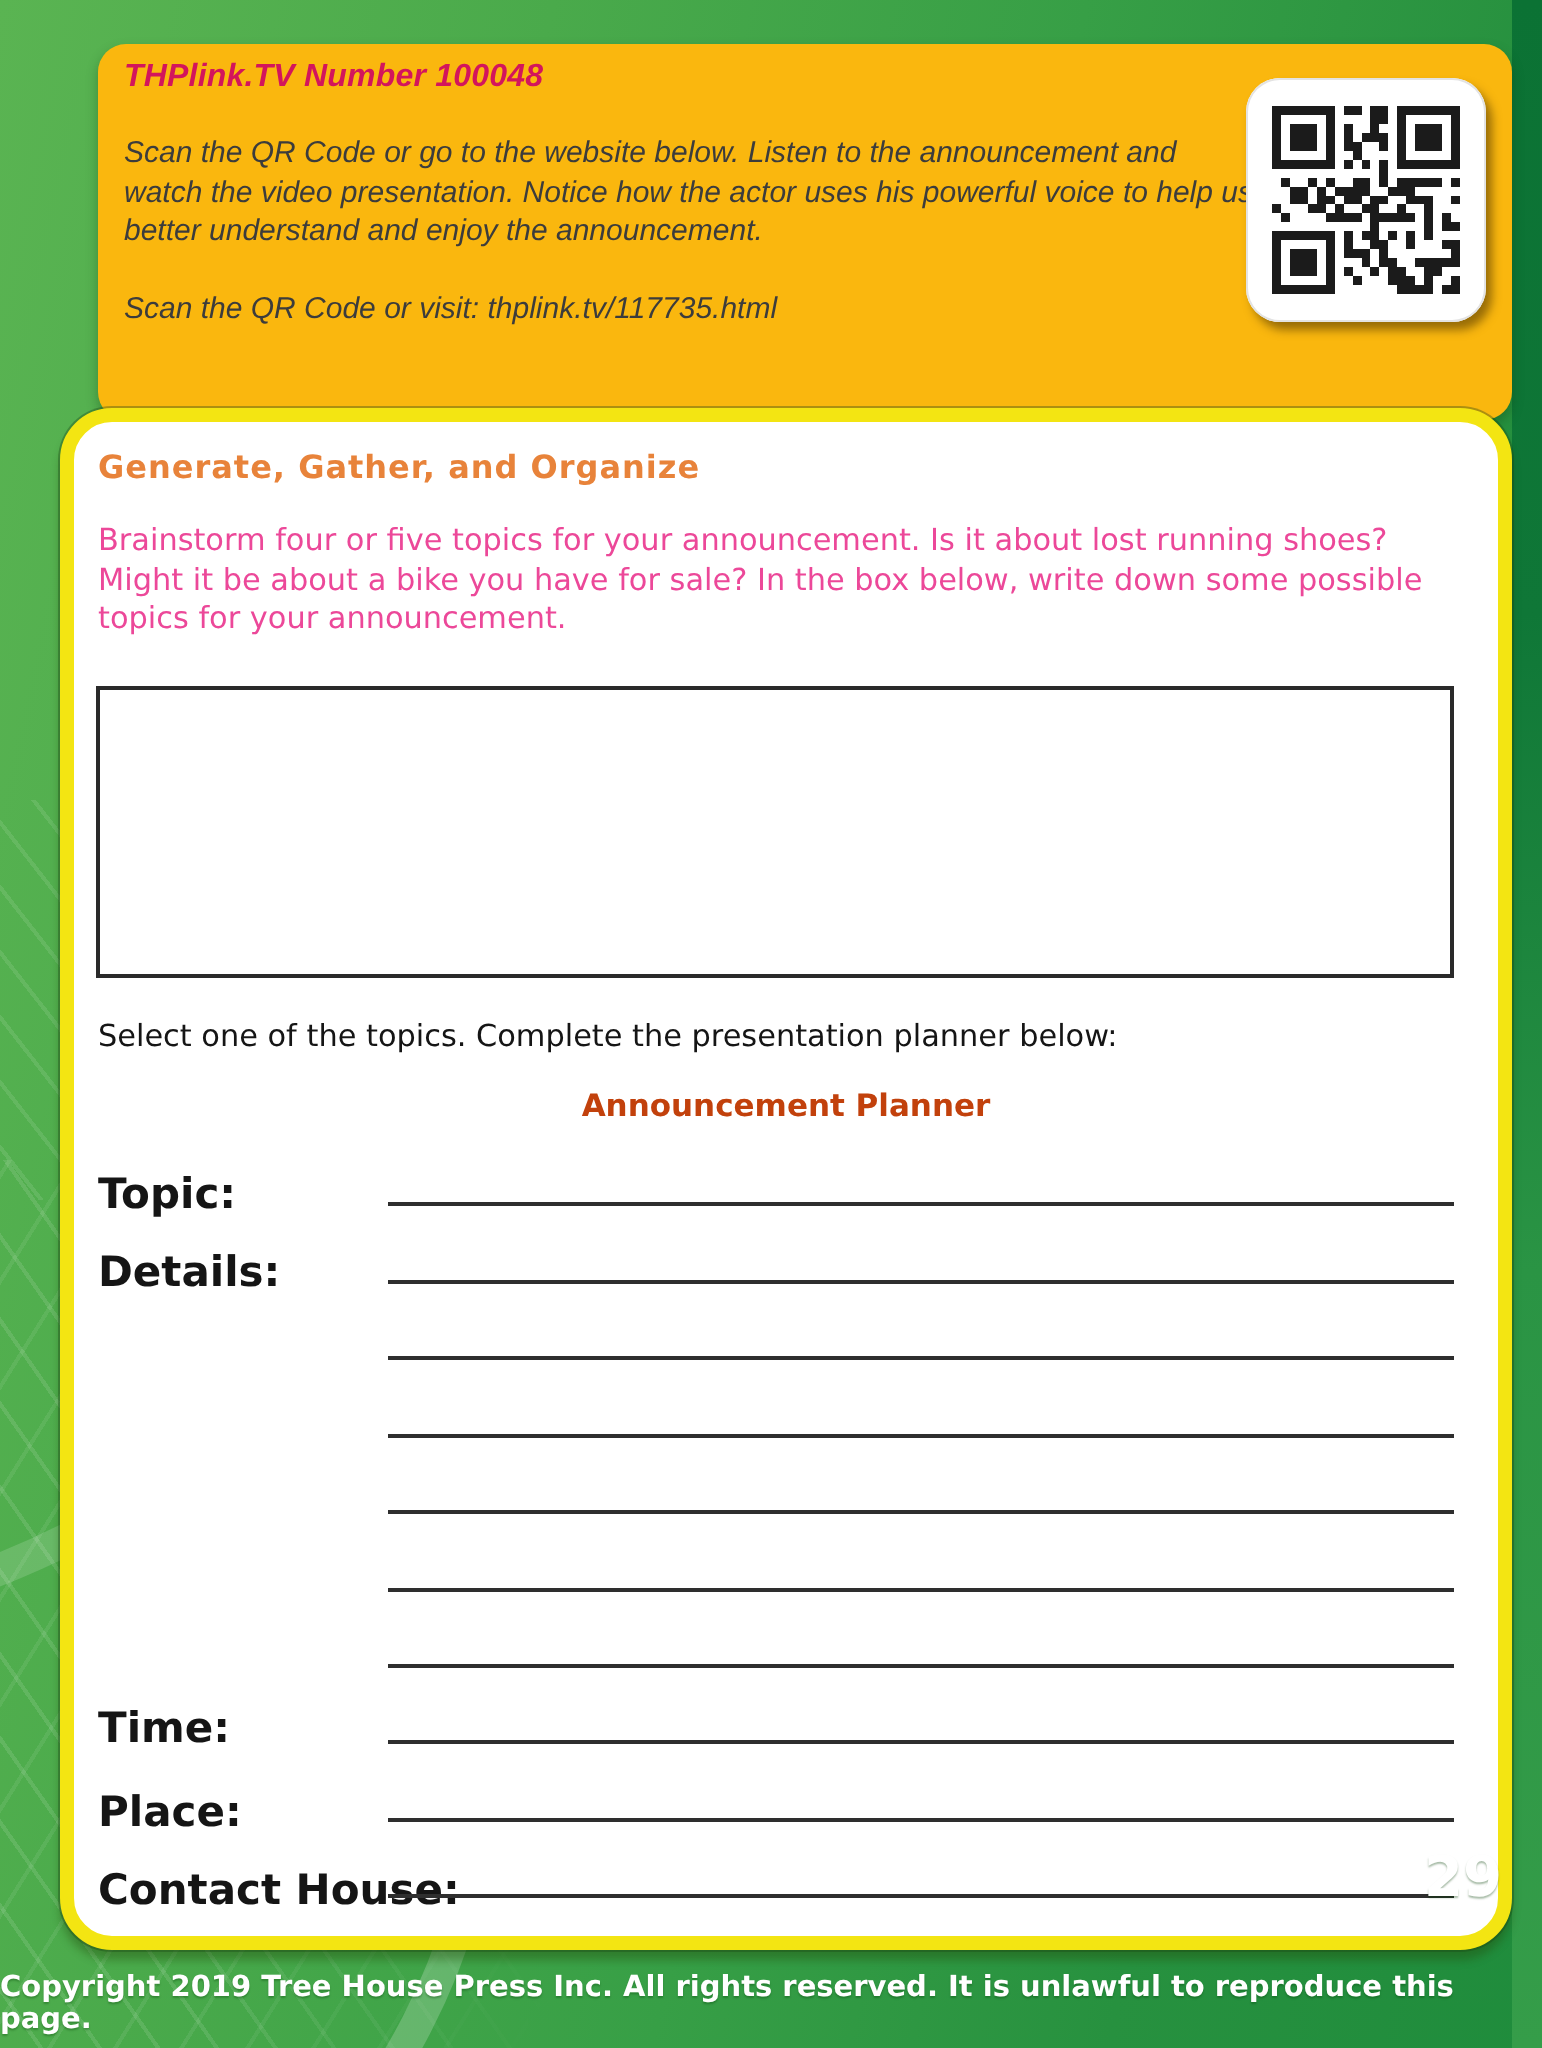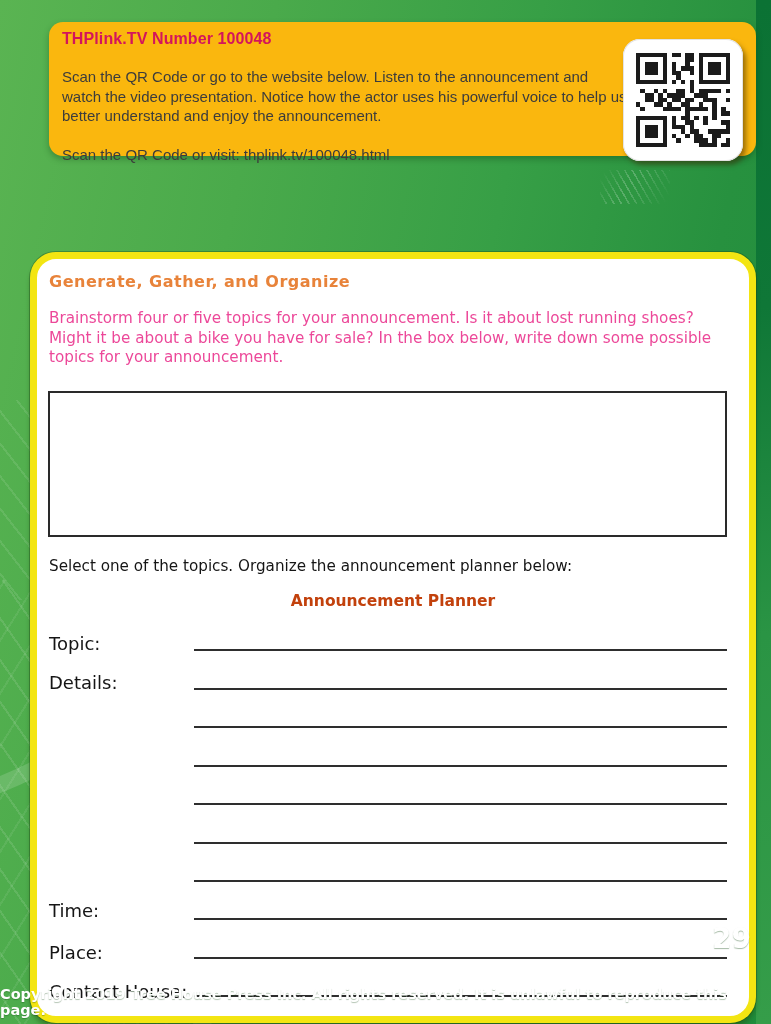--- a/index.html
+++ b/index.html
@@ -24,50 +24,50 @@
   .hatch-tr{position:absolute; left:600px; top:170px; width:70px; height:34px;
     background:repeating-linear-gradient(60deg, transparent 0 5px, rgba(255,255,255,.22) 5px 6.5px);
     -webkit-mask-image:linear-gradient(120deg,transparent 5%,#000 40%,transparent 95%);
     mask-image:linear-gradient(120deg,transparent 5%,#000 40%,transparent 95%);}
   .arc{position:absolute; border:16px solid transparent; border-radius:50%; pointer-events:none;}
   .arc1{width:820px; height:820px; left:-580px; top:-30px;
     border-bottom-color:rgba(255,255,255,.15); transform:rotate(18deg);}
   .arc2{width:620px; height:620px; left:-400px; top:540px;
     border-right-color:rgba(255,255,255,.20); transform:rotate(-12deg);}
   
-  .qr-panel{position:absolute; left:49px; top:22px; width:707px; height:134px;
+  .qr-panel{position:absolute; left:49px; top:22px; width:707px; height:188px;
     background:#fab70e; border-radius:14px; box-shadow:0 3px 6px rgba(15,60,15,.35);
-    font-family:"Liberation Sans", sans-serif;}
+    font-family:"Liberation Sans", sans-serif;font-style:italic;}
   .qr-panel h1{position:absolute; left:13px; top:8px; margin:0;
     font-size:16px; font-weight:bold; color:#d3155c; letter-spacing:.1px;}
   .panel-body{position:absolute; left:13px; top:45px; width:565px; margin:0;
     font-size:15px; line-height:19.5px; color:#3c3c3c;}
   .panel-visit{position:absolute; left:13px; top:124px; margin:0;
     font-size:15px; color:#3c3c3c;}
   .qr-plate{position:absolute; right:13px; top:17px; width:120px; height:122px;
     background:#fff; border-radius:17px;
     box-shadow:3px 4px 5px rgba(55,35,0,.5), inset 0 0 0 1px #e3e3e3;
     display:flex; align-items:center; justify-content:center;}
   .qr{width:96px; height:96px; display:flex; align-items:center; justify-content:center;}
   
   .card{position:absolute; left:30px; top:204px; width:726px; height:771px;
     box-sizing:border-box; background:#ffffff;
     border:7px solid #f3e512; border-radius:26px;
-    box-shadow:0 0 0 1px rgba(25,70,20,.35), 0 5px 4px rgba(35,75,10,.4);margin-top:48px;}
+    box-shadow:0 0 0 1px rgba(25,70,20,.35), 0 5px 4px rgba(35,75,10,.4);}
   .card-heading{position:absolute; left:12px; top:13px; margin:0;
     font-size:16px; font-weight:bold; color:#e8833a; letter-spacing:.5px;}
   .card-intro{position:absolute; left:12px; top:50px; width:668px; margin:0;
     font-size:15.2px; line-height:19.5px; color:#ec4899;}
   .topics-box{position:absolute; left:11px; top:132px; width:679px; height:146px;
     box-sizing:border-box; border:2px solid #2a2a2a; background:#fff;}
   .select-line{position:absolute; left:12px; top:298px; margin:0;
     font-size:15.2px; color:#151515;}
   .planner-title{position:absolute; left:0; top:333px; width:100%; margin:0;
     text-align:center; font-size:15.5px; font-weight:600; color:#c2410c;}
-  .flabel{position:absolute; left:12px; font-size:18px; color:#151515; white-space:nowrap;}
+  .flabel{position:absolute; left:12px; font-size:21px; color:#151515; white-space:nowrap;font-weight:bold;}
   .wline{position:absolute; left:157px; width:533px; height:0;
     border-bottom:2px solid #2e2e2e;}
   
   .footer-copy{position:absolute; left:0; top:986px; width:755px; text-align:left;
     font-size:14.5px; font-weight:600; color:#ffffff; text-shadow:0 1px 1px rgba(0,60,0,.3);}
   .page-number{position:absolute; right:20px; top:922px;
     font-size:28px; font-weight:bold; color:#ffffff; text-shadow:0 1px 1px rgba(0,60,0,.35);}
 </style>
 </head>
 <body>
@@ -77,21 +77,21 @@
   <div class="arc arc1"></div>
   <div class="arc arc2"></div>
   <div class="hatch-bl"></div>
   <div class="hatch-tl"></div>
   <div class="hatch-tr"></div>
   <div class="edge-strip"></div>
 
   <section class="qr-panel">
     <h1>THPlink.TV Number 100048</h1>
     <p class="panel-body">Scan the QR Code or go to the website below. Listen to the announcement and watch the video presentation. Notice how the actor uses his powerful voice to help us better understand and enjoy the announcement.</p>
-    <p class="panel-visit">Scan the QR Code or visit: thplink.tv/100048.html</p>
+    <p class="panel-visit">Scan the QR Code or visit: thplink.tv/117735.html</p>
     <div class="qr-plate">
       <div class="qr">
           <svg viewBox="0 0 21 21" width="94" height="94" shape-rendering="crispEdges" fill="#1b1b1b">
             <rect x="0" y="0" width="1" height="1"></rect>
             <rect x="1" y="0" width="1" height="1"></rect>
             <rect x="2" y="0" width="1" height="1"></rect>
             <rect x="3" y="0" width="1" height="1"></rect>
             <rect x="4" y="0" width="1" height="1"></rect>
             <rect x="5" y="0" width="1" height="1"></rect>
             <rect x="6" y="0" width="1" height="1"></rect>
@@ -312,21 +312,21 @@
         </div>
     </div>
   </section>
 
   <section class="card">
     <h2 class="card-heading">Generate, Gather, and Organize</h2>
     <p class="card-intro">Brainstorm four or five topics for your announcement. Is it about lost running shoes? Might it be about a bike you have for sale? In the box below, write down some possible topics for your announcement.</p>
 
     <div class="topics-box"></div>
 
-    <p class="select-line">Select one of the topics. Organize the announcement planner below:</p>
+    <p class="select-line">Select one of the topics. Complete the presentation planner below:</p>
     <p class="planner-title">Announcement Planner</p>
 
     <span class="flabel" style="top:374px">Topic:</span>
     <span class="flabel" style="top:413px">Details:</span>
     <span class="flabel" style="top:641px">Time:</span>
     <span class="flabel" style="top:683px">Place:</span>
     <span class="flabel" style="top:722px">Contact House:</span>
 
     <div class="wline" style="top:390px"></div>
     <div class="wline" style="top:429px"></div>

